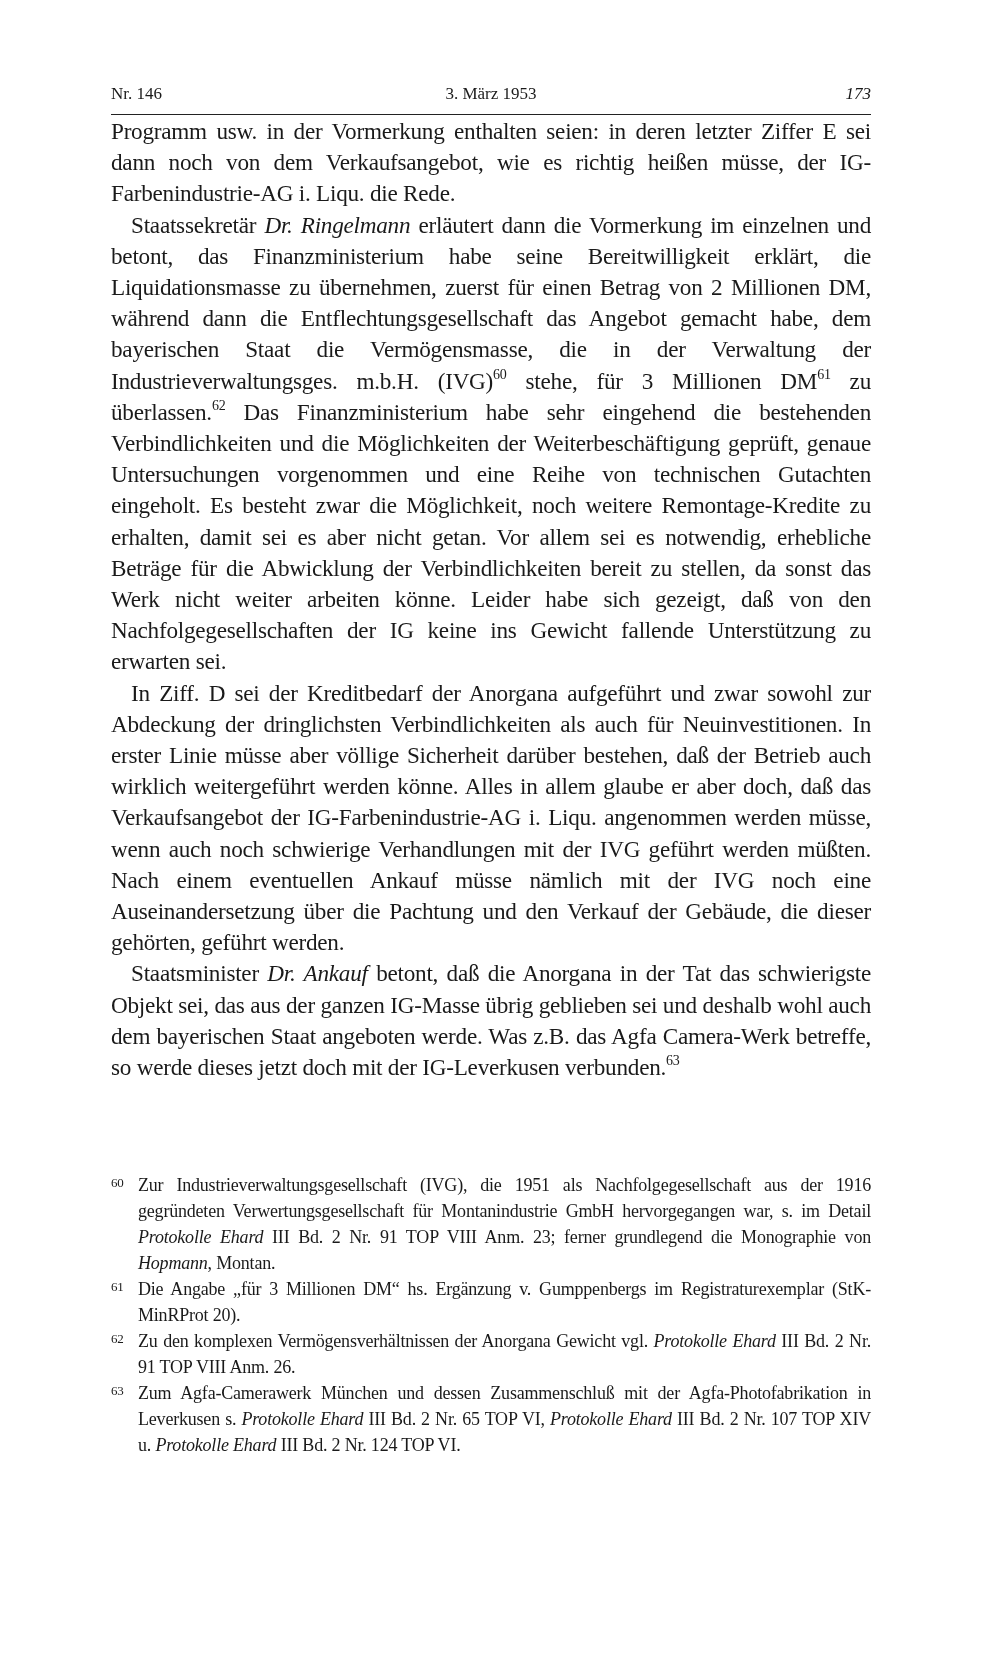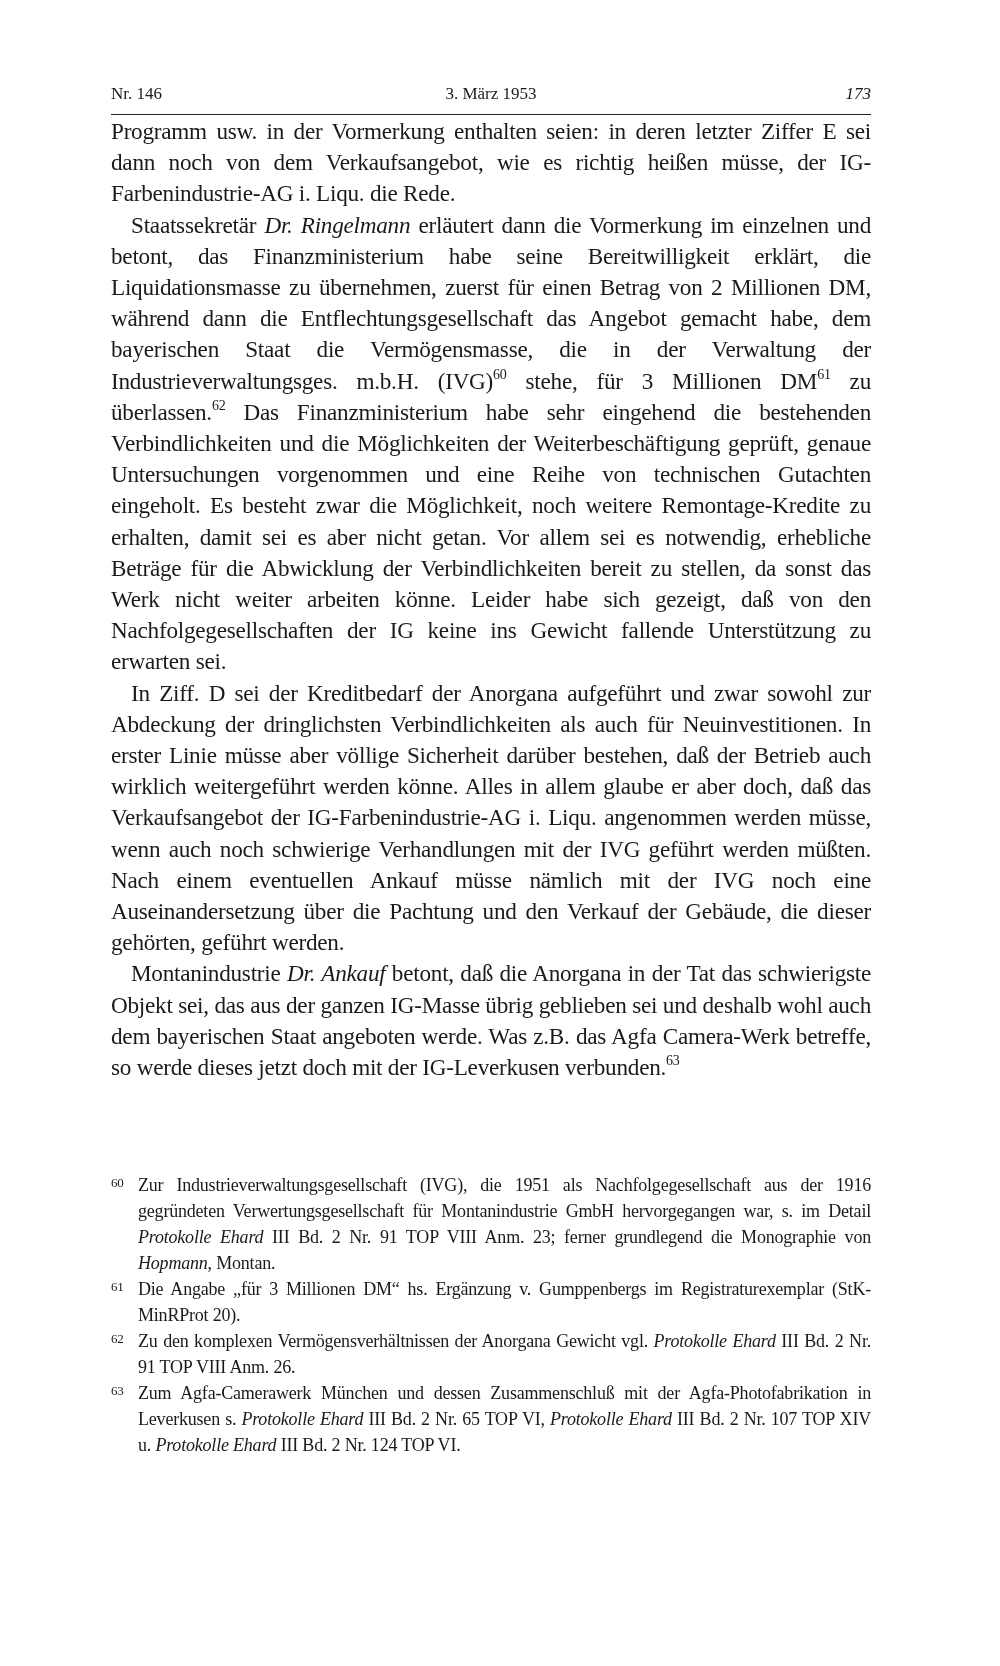--- a/index.html
+++ b/index.html
@@ -28,21 +28,21 @@
 <div class="header">
   <span class="h-left">Nr. 146</span>
   <span class="h-center">3. März 1953</span>
   <span class="h-right">173</span>
 </div>
 
 <div class="body" id="body-container">
     <p class="para first"><span>Programm usw. in der Vormerkung enthalten seien: in deren letzter Ziffer E sei dann noch von dem Verkaufsangebot, wie es richtig heißen müsse, der IG-Farbenindustrie-AG i. Liqu. die Rede.</span></p>
     <p class="para"><span>Staatssekretär </span><i>Dr. Ringelmann</i><span> erläutert dann die Vormerkung im einzelnen und betont, das Finanzministerium habe seine Bereitwilligkeit erklärt, die Liquidationsmasse zu übernehmen, zuerst für einen Betrag von 2 Millionen DM, während dann die Entflechtungsgesellschaft das Angebot gemacht habe, dem bayerischen Staat die Vermögensmasse, die in der Verwaltung der Industrieverwaltungsges. m.b.H. (IVG)</span><sup>60</sup><span> stehe, für 3 Millionen DM</span><sup>61</sup><span> zu überlassen.</span><sup>62</sup><span> Das Finanzministerium habe sehr eingehend die bestehenden Verbindlichkeiten und die Möglichkeiten der Weiterbeschäftigung geprüft, genaue Untersuchungen vorgenommen und eine Reihe von technischen Gutachten eingeholt. Es besteht zwar die Möglichkeit, noch weitere Remontage-Kredite zu erhalten, damit sei es aber nicht getan. Vor allem sei es notwendig, erhebliche Beträge für die Abwicklung der Verbindlichkeiten bereit zu stellen, da sonst das Werk nicht weiter arbeiten könne. Leider habe sich gezeigt, daß von den Nachfolgegesellschaften der IG keine ins Gewicht fallende Unterstützung zu erwarten sei.</span></p>
     <p class="para"><span>In Ziff. D sei der Kreditbedarf der Anorgana aufgeführt und zwar sowohl zur Abdeckung der dringlichsten Verbindlichkeiten als auch für Neuinvestitionen. In erster Linie müsse aber völlige Sicherheit darüber bestehen, daß der Betrieb auch wirklich weitergeführt werden könne. Alles in allem glaube er aber doch, daß das Verkaufsangebot der IG-Farbenindustrie-AG i. Liqu. angenommen werden müsse, wenn auch noch schwierige Verhandlungen mit der IVG geführt werden müßten. Nach einem eventuellen Ankauf müsse nämlich mit der IVG noch eine Auseinandersetzung über die Pachtung und den Verkauf der Gebäude, die dieser gehörten, geführt werden.</span></p>
-    <p class="para"><span>Montanindustrie </span><i>Dr. Ankauf</i><span> betont, daß die Anorgana in der Tat das schwierigste Objekt sei, das aus der ganzen IG-Masse übrig geblieben sei und deshalb wohl auch dem bayerischen Staat angeboten werde. Was z.B. das Agfa Camera-Werk betreffe, so werde dieses jetzt doch mit der IG-Leverkusen verbunden.</span><sup>63</sup></p>
+    <p class="para"><span>Staatsminister </span><i>Dr. Ankauf</i><span> betont, daß die Anorgana in der Tat das schwierigste Objekt sei, das aus der ganzen IG-Masse übrig geblieben sei und deshalb wohl auch dem bayerischen Staat angeboten werde. Was z.B. das Agfa Camera-Werk betreffe, so werde dieses jetzt doch mit der IG-Leverkusen verbunden.</span><sup>63</sup></p>
   </div>
 
 <div class="foot" id="foot-container">
     <p class="fn"><span class="fn-num">60</span><span>Zur Industrieverwaltungsgesellschaft (IVG), die 1951 als Nachfolgegesellschaft aus der 1916 gegründeten Verwertungsgesellschaft für Montanindustrie GmbH hervorgegangen war, s. im Detail </span><i>Protokolle Ehard</i><span> III Bd. 2 Nr. 91 TOP VIII Anm. 23; ferner grundlegend die Monographie von </span><i>Hopmann</i><span>, Montan.</span></p>
     <p class="fn"><span class="fn-num">61</span><span>Die Angabe „für 3 Millionen DM“ hs. Ergänzung v. Gumppenbergs im Registraturexemplar (StK-MinRProt 20).</span></p>
     <p class="fn"><span class="fn-num">62</span><span>Zu den komplexen Vermögensverhältnissen der Anorgana Gewicht vgl. </span><i>Protokolle Ehard</i><span> III Bd. 2 Nr. 91 TOP VIII Anm. 26.</span></p>
     <p class="fn"><span class="fn-num">63</span><span>Zum Agfa-Camerawerk München und dessen Zusammenschluß mit der Agfa-Photofabrikation in Leverkusen s. </span><i>Protokolle Ehard</i><span> III Bd. 2 Nr. 65 TOP VI, </span><i>Protokolle Ehard</i><span> III Bd. 2 Nr. 107 TOP XIV u. </span><i>Protokolle Ehard</i><span> III Bd. 2 Nr. 124 TOP VI.</span></p>
   </div>
 
 </body></html>

